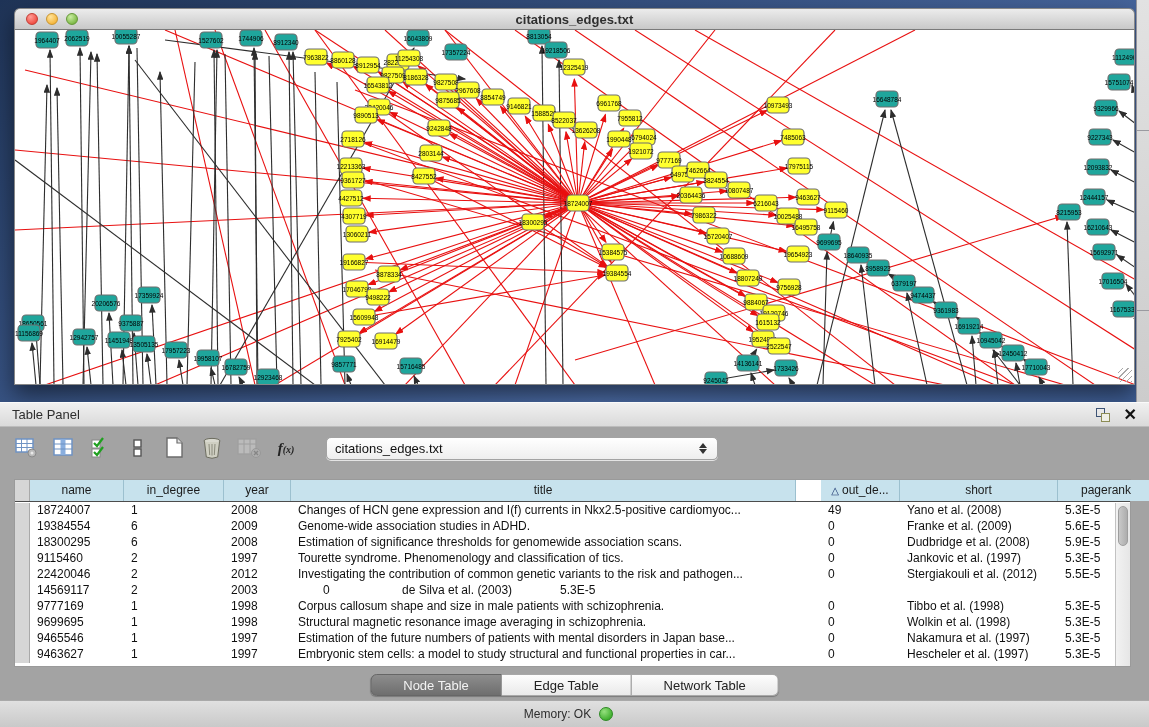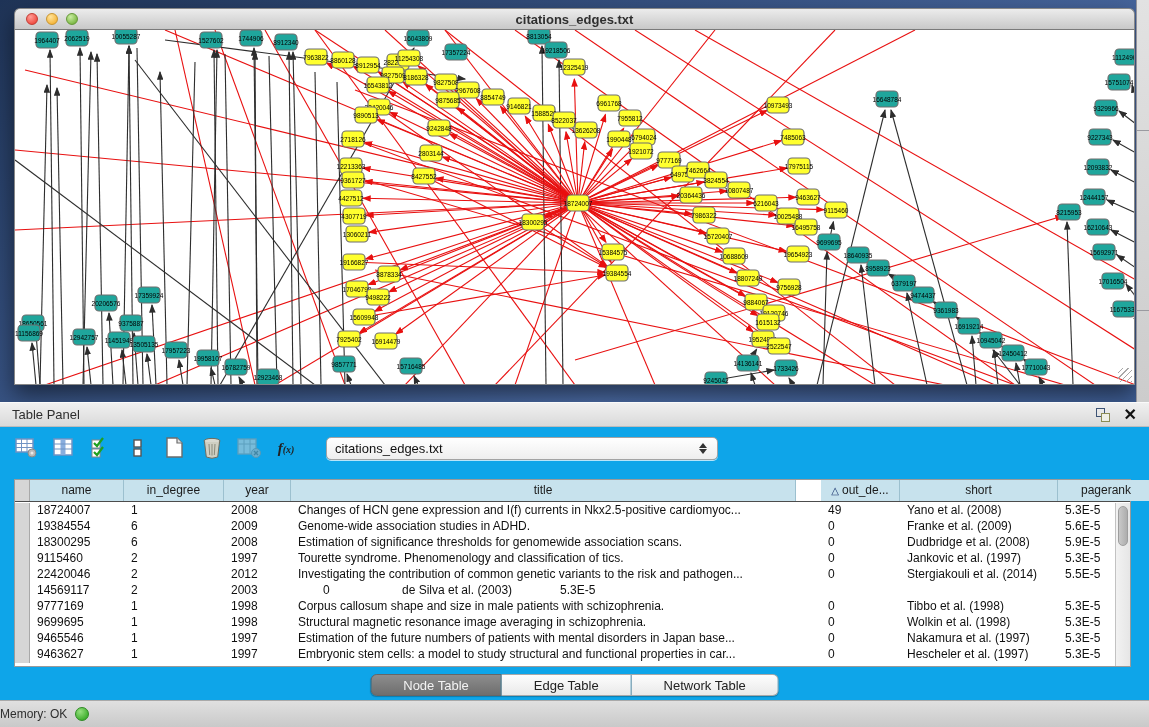--- a/index.html
+++ b/index.html
@@ -25,21 +25,21 @@
   .light.yellow { background:radial-gradient(circle at 35% 30%, #ffe39a,#f5b63c 75%); border:1px solid #c99530; }
   .light.green { background:radial-gradient(circle at 35% 30%, #c9eda2,#7db845 75%); border:1px solid #659838; }
   .win-title { position:absolute; left:0; right:0; text-align:center; font-size:13px;
     font-weight:bold; color:#2f2f2f; }
   .canvas { position:absolute; left:0; top:22px; right:0; bottom:0; background:#ffffff;
     border:1px solid #878787; border-top:none; overflow:hidden; }
   .grip { position:absolute; right:2px; bottom:2px; width:14px; height:14px;
     background:repeating-linear-gradient(135deg, transparent 0 3px, #a8a8a8 3px 4px); }
 
   
-  .table-panel { position:absolute; left:0; top:402px; width:1149px; height:325px; background:#0ea5e9; }
+  .table-panel { position:absolute; left:0; top:402px; width:1149px; height:325px; background:#a3a3a3; }
   .tp-header { height:25px; background:linear-gradient(#f0f0f0,#dadada);
     border-top:1px solid #fafafa; border-bottom:1px solid #bcbcbc;
     display:flex; align-items:center; padding:0 12px; }
   .tp-title { font-size:13px; color:#2e2e2e; flex:1; }
   .tp-icons { display:flex; align-items:center; gap:14px; }
   .float-ic { position:relative; width:14px; height:14px; }
   .float-ic .sq1 { position:absolute; left:0; top:0; width:9px; height:9px; border:1.5px solid #3d5375; }
   .float-ic .sq2 { position:absolute; right:0; bottom:0; width:9px; height:9px; border:1.5px solid #8c8c55; background:#efefe6; }
   .close-ic { font-size:16px; font-weight:bold; color:#111; line-height:14px; }
 
@@ -82,21 +82,21 @@
   .tabs { position:absolute; left:50%; transform:translateX(-50%); top:272px; display:flex;
     height:22px; border-radius:6px; box-shadow:0 1px 1px rgba(0,0,0,.25); }
   .seg { font-size:13px; padding:0 32px; line-height:21px; color:#222;
     background:linear-gradient(#fdfdfd,#e9e9e9); border:1px solid #a8a8a8; border-left:none; }
   .seg:first-child { border-left:1px solid #a8a8a8; border-radius:6px 0 0 6px; }
   .seg:last-child { border-radius:0 6px 6px 0; }
   .seg.selected { background:linear-gradient(#8d8d8d,#6e6e6e); color:#f3f3f3; border-color:#666; }
 
   .statusbar { position:absolute; left:0; bottom:0; width:1149px; height:27px;
     background:linear-gradient(#e0e0e0,#c9c9c9); border-top:1px solid #a9a9a9;
-    display:flex; align-items:center; justify-content:flex-start; gap:8px; padding-right:12px; }
+    display:flex; align-items:center; justify-content:center; gap:8px; padding-right:12px; }
   .mem-label { font-size:12px; color:#2e2e2e; }
   .mem-dot { width:14px; height:14px; border-radius:50%; border:1px solid #2c8a22;
     background:radial-gradient(circle at 35% 30%, #95e07e, #3fae2e 75%); }
 </style>
 </head>
 <body>
 
 <div class="desktop">
   <div class="net-window">
     <div class="titlebar">
@@ -679,21 +679,21 @@
           <div class="td c6">Jankovic et al. (1997)</div>
           <div class="td c7">5.3E-5</div>
         </div>
         <div class="tr">
           <div class="td gut c0"></div>
           <div class="td c1">22420046</div>
           <div class="td c2">2</div>
           <div class="td c3">2012</div>
           <div class="td c4">Investigating the contribution of common genetic variants to the risk and pathogen...</div>
           <div class="td c5">0</div>
-          <div class="td c6">Stergiakouli et al. (2014)</div>
+          <div class="td c6">Stergiakouli et al. (2012)</div>
           <div class="td c7">5.5E-5</div>
         </div>
         <div class="tr">
           <div class="td gut c0"></div>
           <div class="td c1">14569117</div>
           <div class="td c2">2</div>
           <div class="td c3">2003</div>
           <div class="td c5">0</div>
           <div class="td c6">de Silva et al. (2003)</div>
           <div class="td c7">5.3E-5</div>

